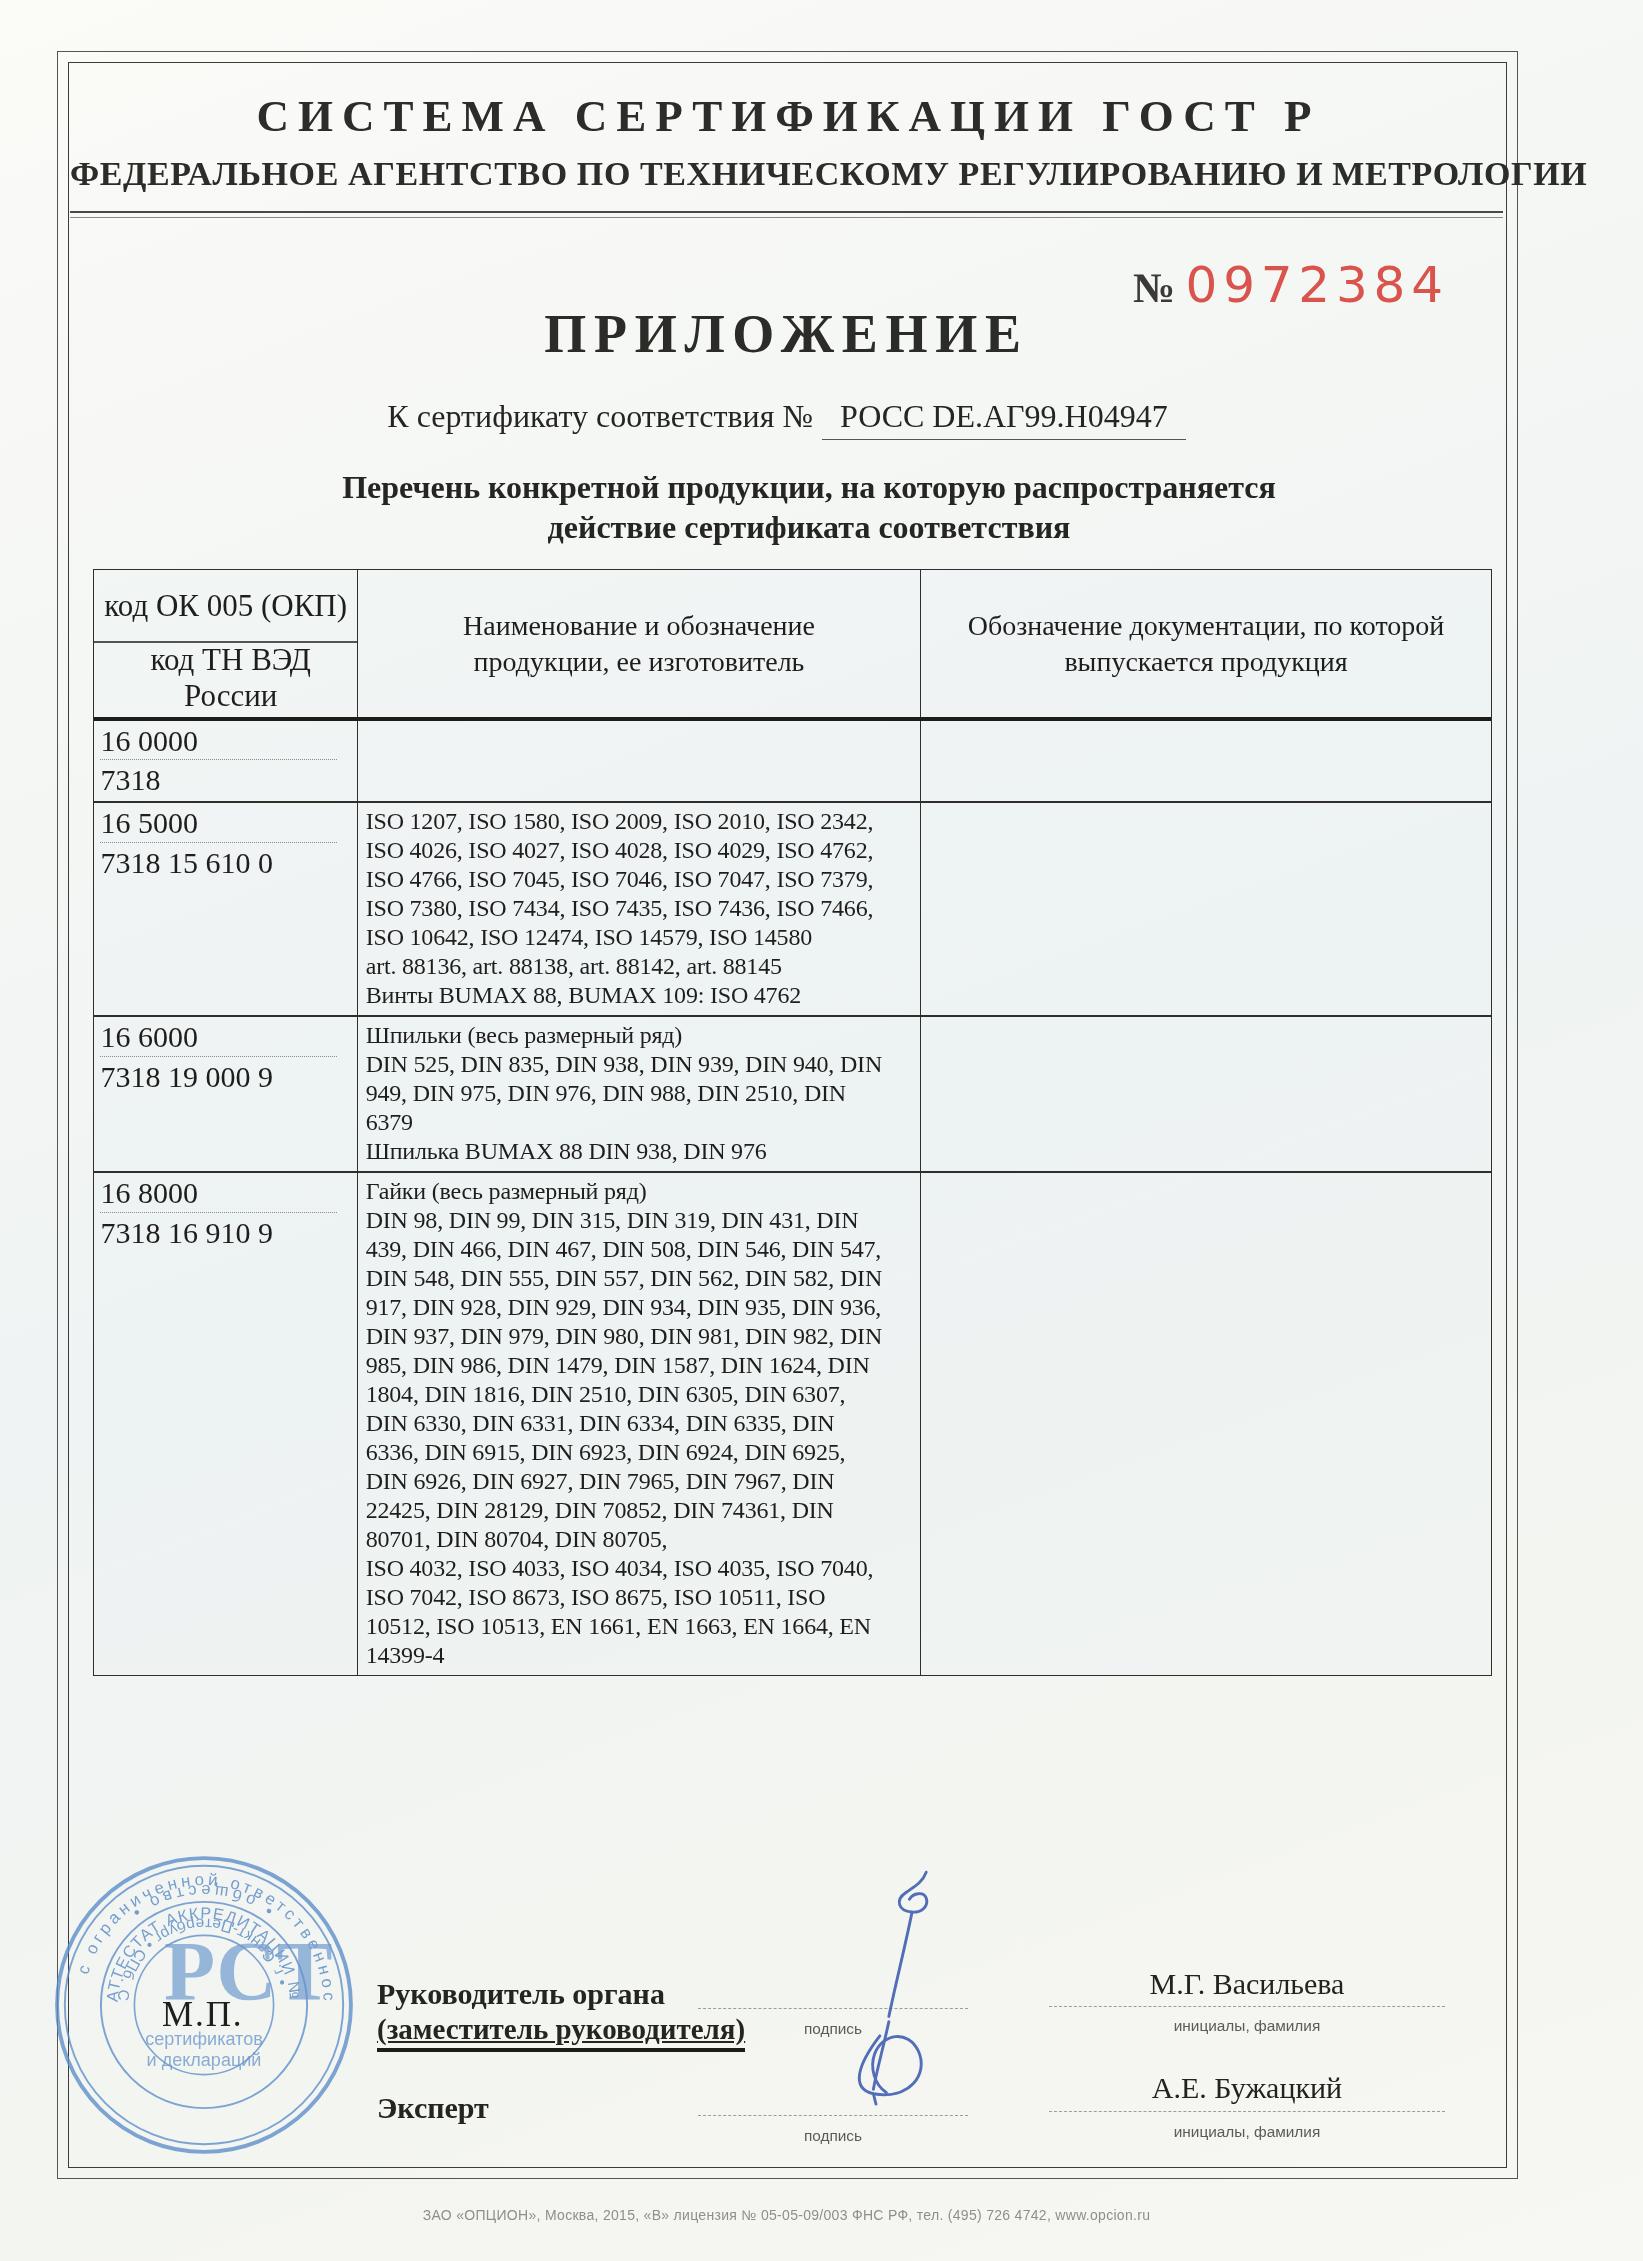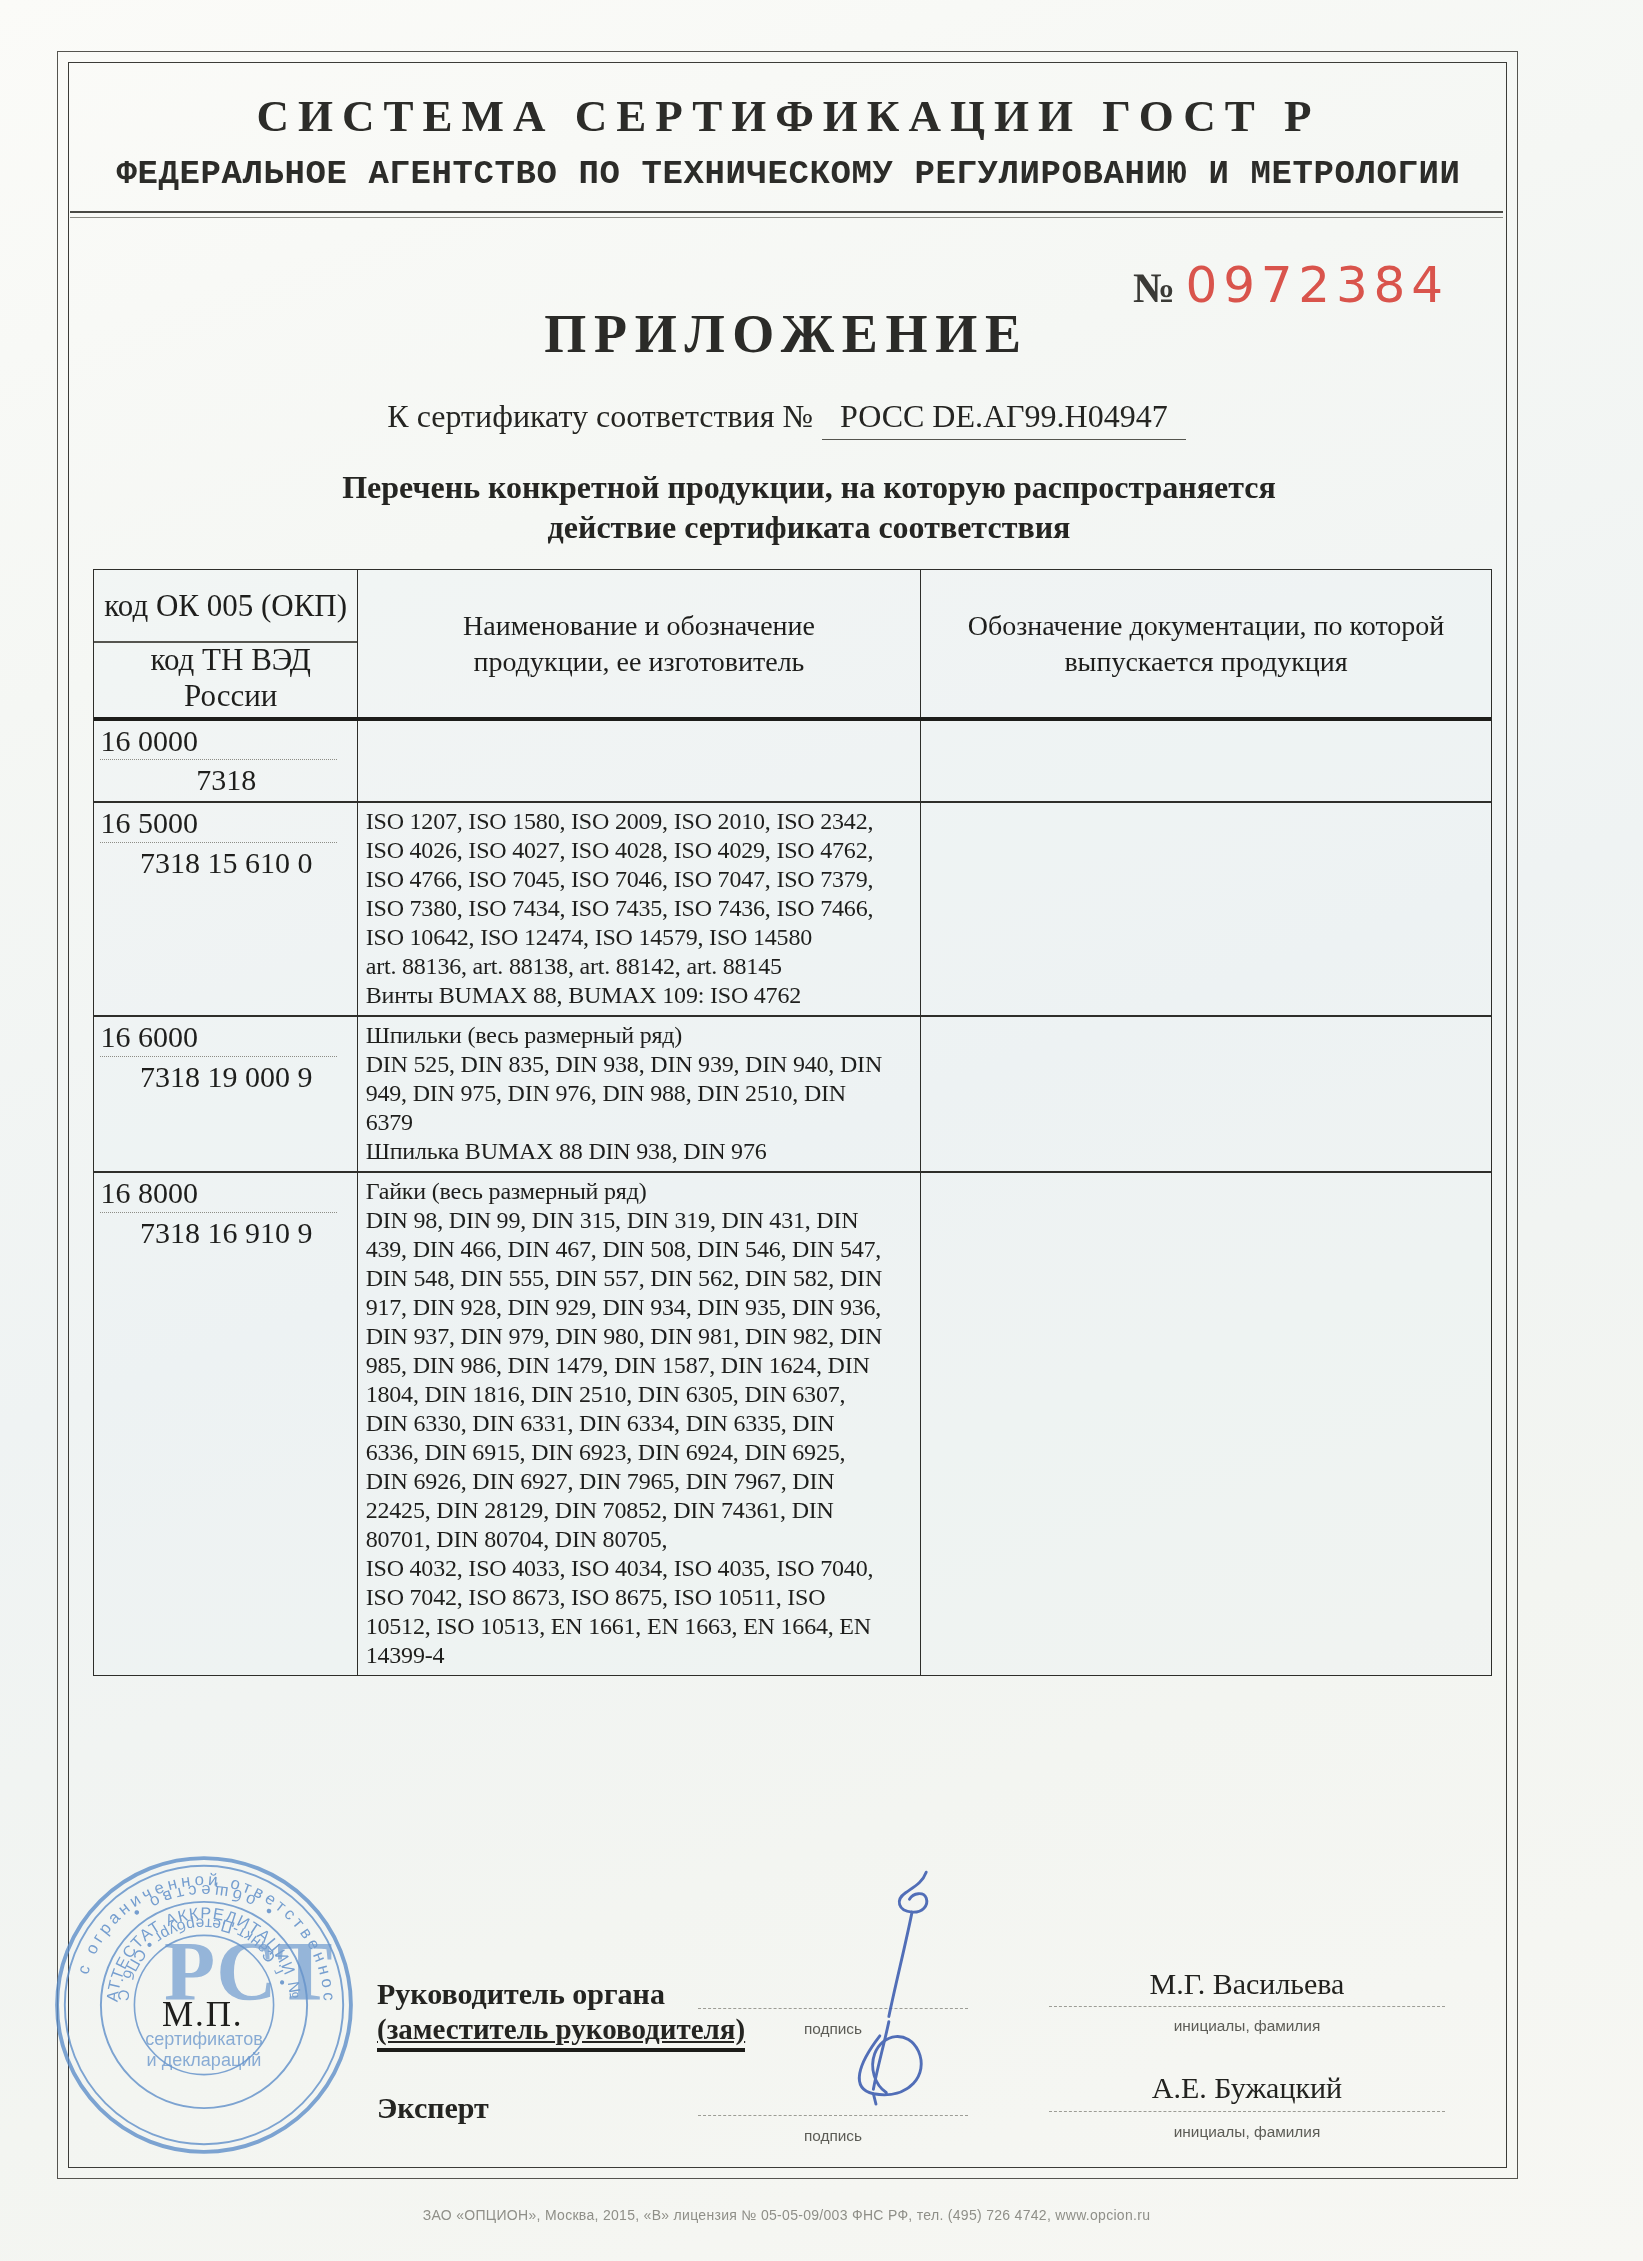--- a/index.html
+++ b/index.html
@@ -5,21 +5,21 @@
   html,body{margin:0;padding:0;background:#e8e8e4;}
   .page{
     position:relative;width:1644px;height:2261px;overflow:hidden;
     background:linear-gradient(160deg,#fbfbf8 0%,#f5f7f4 25%,#eff3f3 50%,#f3f5f1 75%,#f7f7f3 100%);
     font-family:"Liberation Serif", serif;color:#1e1e1c;
   }
   .outer-frame{position:absolute;left:57px;top:51px;width:1459px;height:2126px;border:1.3px solid #55544f;}
   .inner-frame{position:absolute;left:68px;top:62px;width:1437px;height:2104px;border:1.9px solid #3c3c38;}
   .masthead{position:absolute;left:70px;top:64px;width:1437px;text-align:center;}
   .m1{margin-top:26px;font-size:45px;font-weight:bold;letter-spacing:9px;color:#2c2c29;white-space:nowrap;}
-  .m2{margin-top:13px;font-size:34px;font-weight:bold;letter-spacing:0.6px;color:#2c2c29;white-space:nowrap;font-family:Liberation Mono, monospace;}
+  .m2{margin-top:13px;font-size:34px;font-weight:bold;letter-spacing:0.6px;color:#2c2c29;white-space:nowrap;}
   .head-rule1{position:absolute;left:70px;top:211px;width:1433px;height:1.9px;background:#4a4a45;}
   .head-rule2{position:absolute;left:70px;top:217px;width:1433px;height:0.6px;background:#8a8a83;}
   .cert-number{position:absolute;left:1133px;top:256px;white-space:nowrap;}
   .cert-number .no{font-size:42px;font-weight:bold;color:#3a3a36;}
   .cert-number .digits{font-family:"DejaVu Sans",sans-serif;font-weight:400;font-size:50px;color:#d9544c;letter-spacing:5.8px;margin-left:10.3px;}
   .doc-title{position:absolute;left:68px;top:303px;width:1437px;text-align:center;font-size:54px;font-weight:bold;letter-spacing:7.7px;color:#2b2b28;}
   .subtitle{position:absolute;left:68px;top:398px;width:1437px;text-align:center;font-size:32px;color:#252522;}
   .subtitle .cert-no{border-bottom:1.9px solid #55554f;padding:0 18px 5.1px;margin-left:9px;}
   .desc{position:absolute;left:68px;top:467px;width:1482px;text-align:center;font-size:32px;font-weight:bold;color:#252522;line-height:40px;}
   
@@ -28,21 +28,21 @@
   .th{position:relative;font-size:28px;display:flex;align-items:center;justify-content:center;text-align:center;line-height:36px;}
   .th-codes{display:block;}
   .th-codes .half{height:71px;display:flex;align-items:center;padding-left:10.3px;font-size:31px;}
   .th-codes .div{height:1.9px;background:#55554f;width:100%;}
   .bcol{border-right:1.9px solid #2e2e2a;}
   .trow{display:grid;grid-template-columns:264px 563px 570px;border-top:2.6px solid #2e2e2a;min-height:76px;}
   .trow:first-child{border-top:none;}
   .code-cell{padding:3.9px 5.1px 5.1px 6.4px;font-size:30px;}
   .code-okp{line-height:32px;}
   .code-div{border-bottom:1.9px dotted #8d8d86;width:94%;margin:2.6px 0 1.3px;}
-  .code-tnved{line-height:32px;padding-top:2.6px;text-align:center;}
+  .code-tnved{line-height:32px;padding-top:2.6px;}
   .name-cell{padding:3.9px 6.4px 5.1px 7.7px;font-size:24px;}
   .cell-line{line-height:29px;white-space:nowrap;letter-spacing:-0.2px;}
   .docs-cell{}
   
   .sig-role1a{position:absolute;left:377px;top:1977px;font-size:30px;font-weight:bold;color:#242421;}
   .sig-role1b{position:absolute;left:377px;top:2013px;font-size:29px;font-weight:bold;color:#242421;border-bottom:4.5px solid #1c1c19;padding-bottom:1.9px;text-decoration:underline;}
   .sig-role2{position:absolute;left:377px;top:2091px;font-size:30px;font-weight:bold;color:#242421;}
   .dline{position:absolute;border-bottom:1.9px dashed #9d9d96;}
   .sline1{left:698px;top:2008px;width:270px;}
   .nline1{left:1049px;top:2006px;width:396px;}

